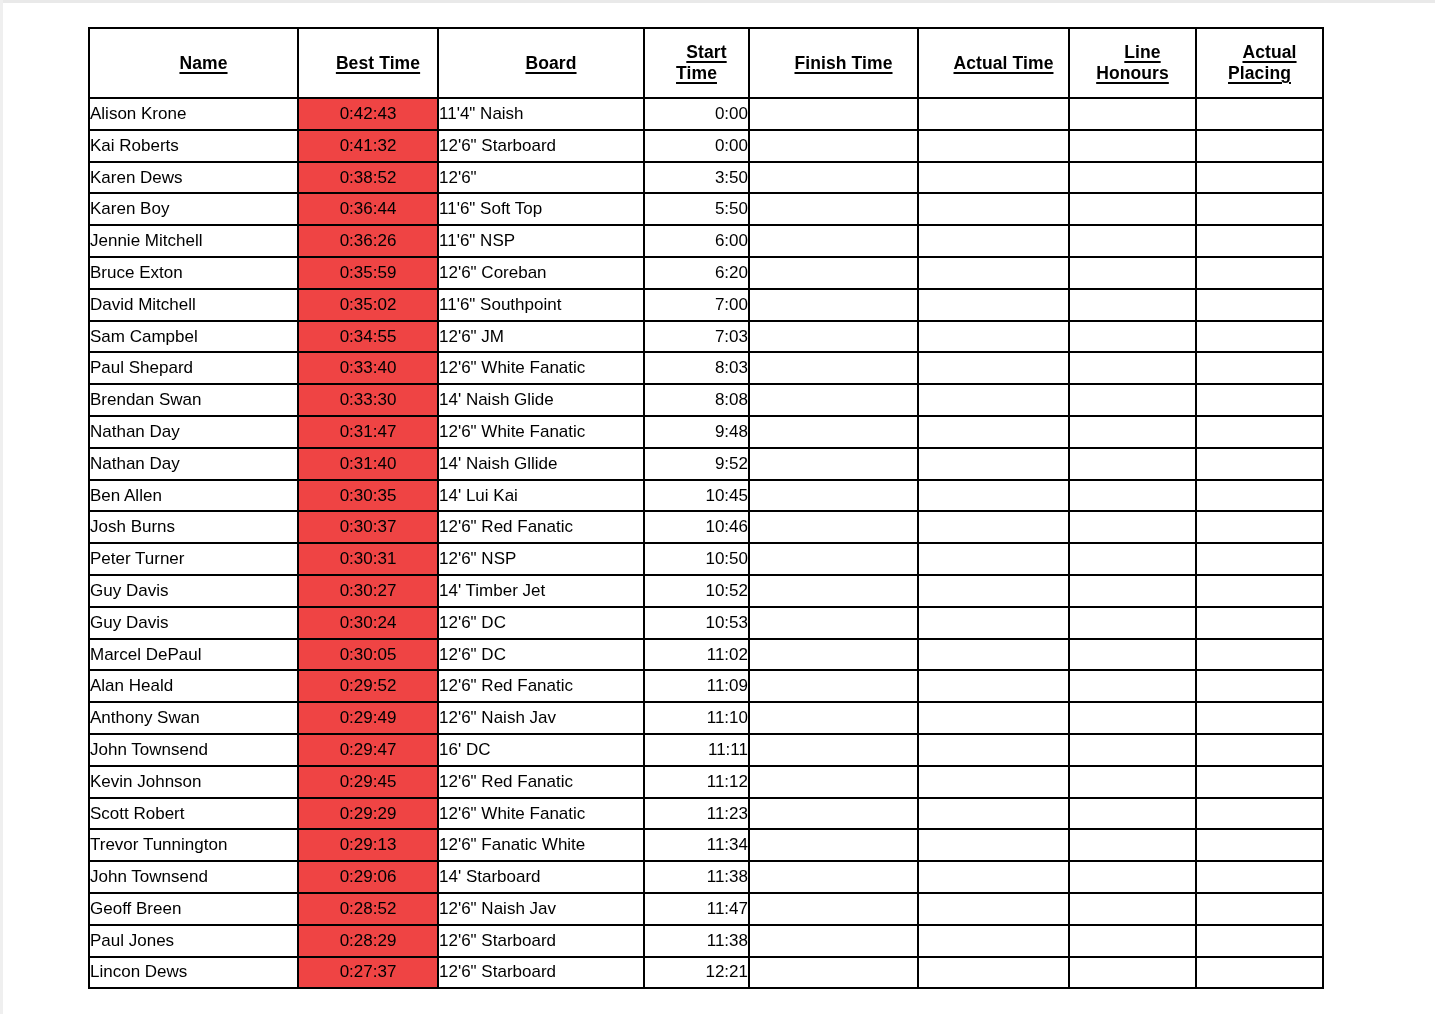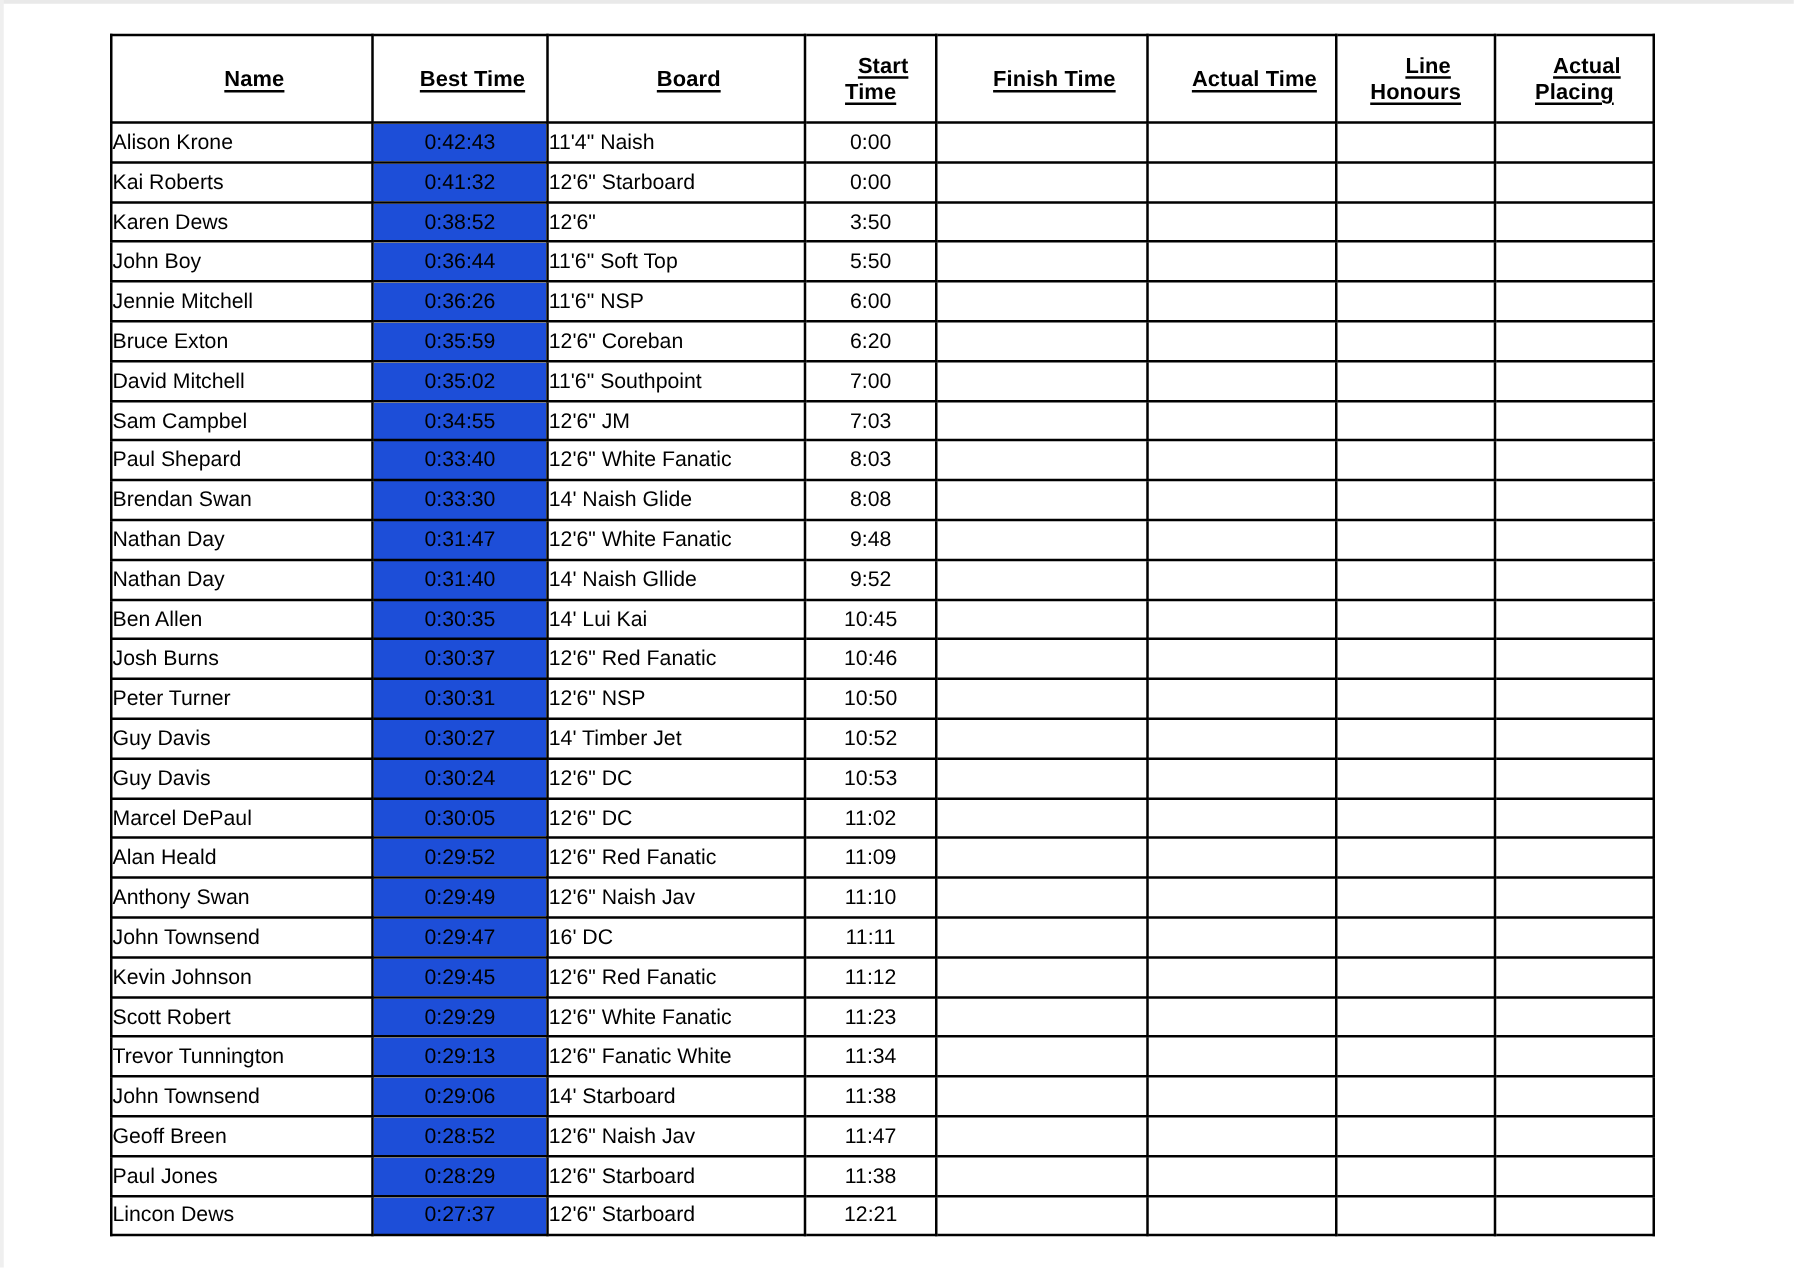--- a/index.html
+++ b/index.html
@@ -77,23 +77,23 @@
 
   
   tbody tr { height: 29.8px; }
   tbody td {
     height: 29.8px;
     font-size: 17px;
     color: #000000;
     line-height: 1.05;
   }
   td.cell-name   { padding-left: 7px; text-align: left; }
-  td.cell-best   { background: #1d4ed8; text-align: center; padding-right: 16px; }
+  td.cell-best   { background: #ef4444; text-align: center; padding-right: 16px; }
   td.cell-board  { padding-left: 7px; text-align: left; }
-  td.cell-start  { padding-left: 6px; text-align: center; }
+  td.cell-start  { padding-left: 6px; text-align: right; }
   td.cell-blank  { }
 
   .b { font-weight: normal; }
 </style>
 </head>
 <body>
 
 <div class="page-edge-top"></div>
 <div class="page-edge-left"></div>
 
@@ -146,21 +146,21 @@
           <td class="cell-name">Karen Dews</td>
           <td class="cell-best">0:38:52</td>
           <td class="cell-board">12'6"</td>
           <td class="cell-start">3:50</td>
           <td class="cell-blank"></td>
           <td class="cell-blank"></td>
           <td class="cell-blank"></td>
           <td class="cell-blank"></td>
         </tr>
         <tr>
-          <td class="cell-name">John Boy</td>
+          <td class="cell-name">Karen Boy</td>
           <td class="cell-best">0:36:44</td>
           <td class="cell-board">11'6" Soft Top</td>
           <td class="cell-start">5:50</td>
           <td class="cell-blank"></td>
           <td class="cell-blank"></td>
           <td class="cell-blank"></td>
           <td class="cell-blank"></td>
         </tr>
         <tr>
           <td class="cell-name">Jennie Mitchell</td>

